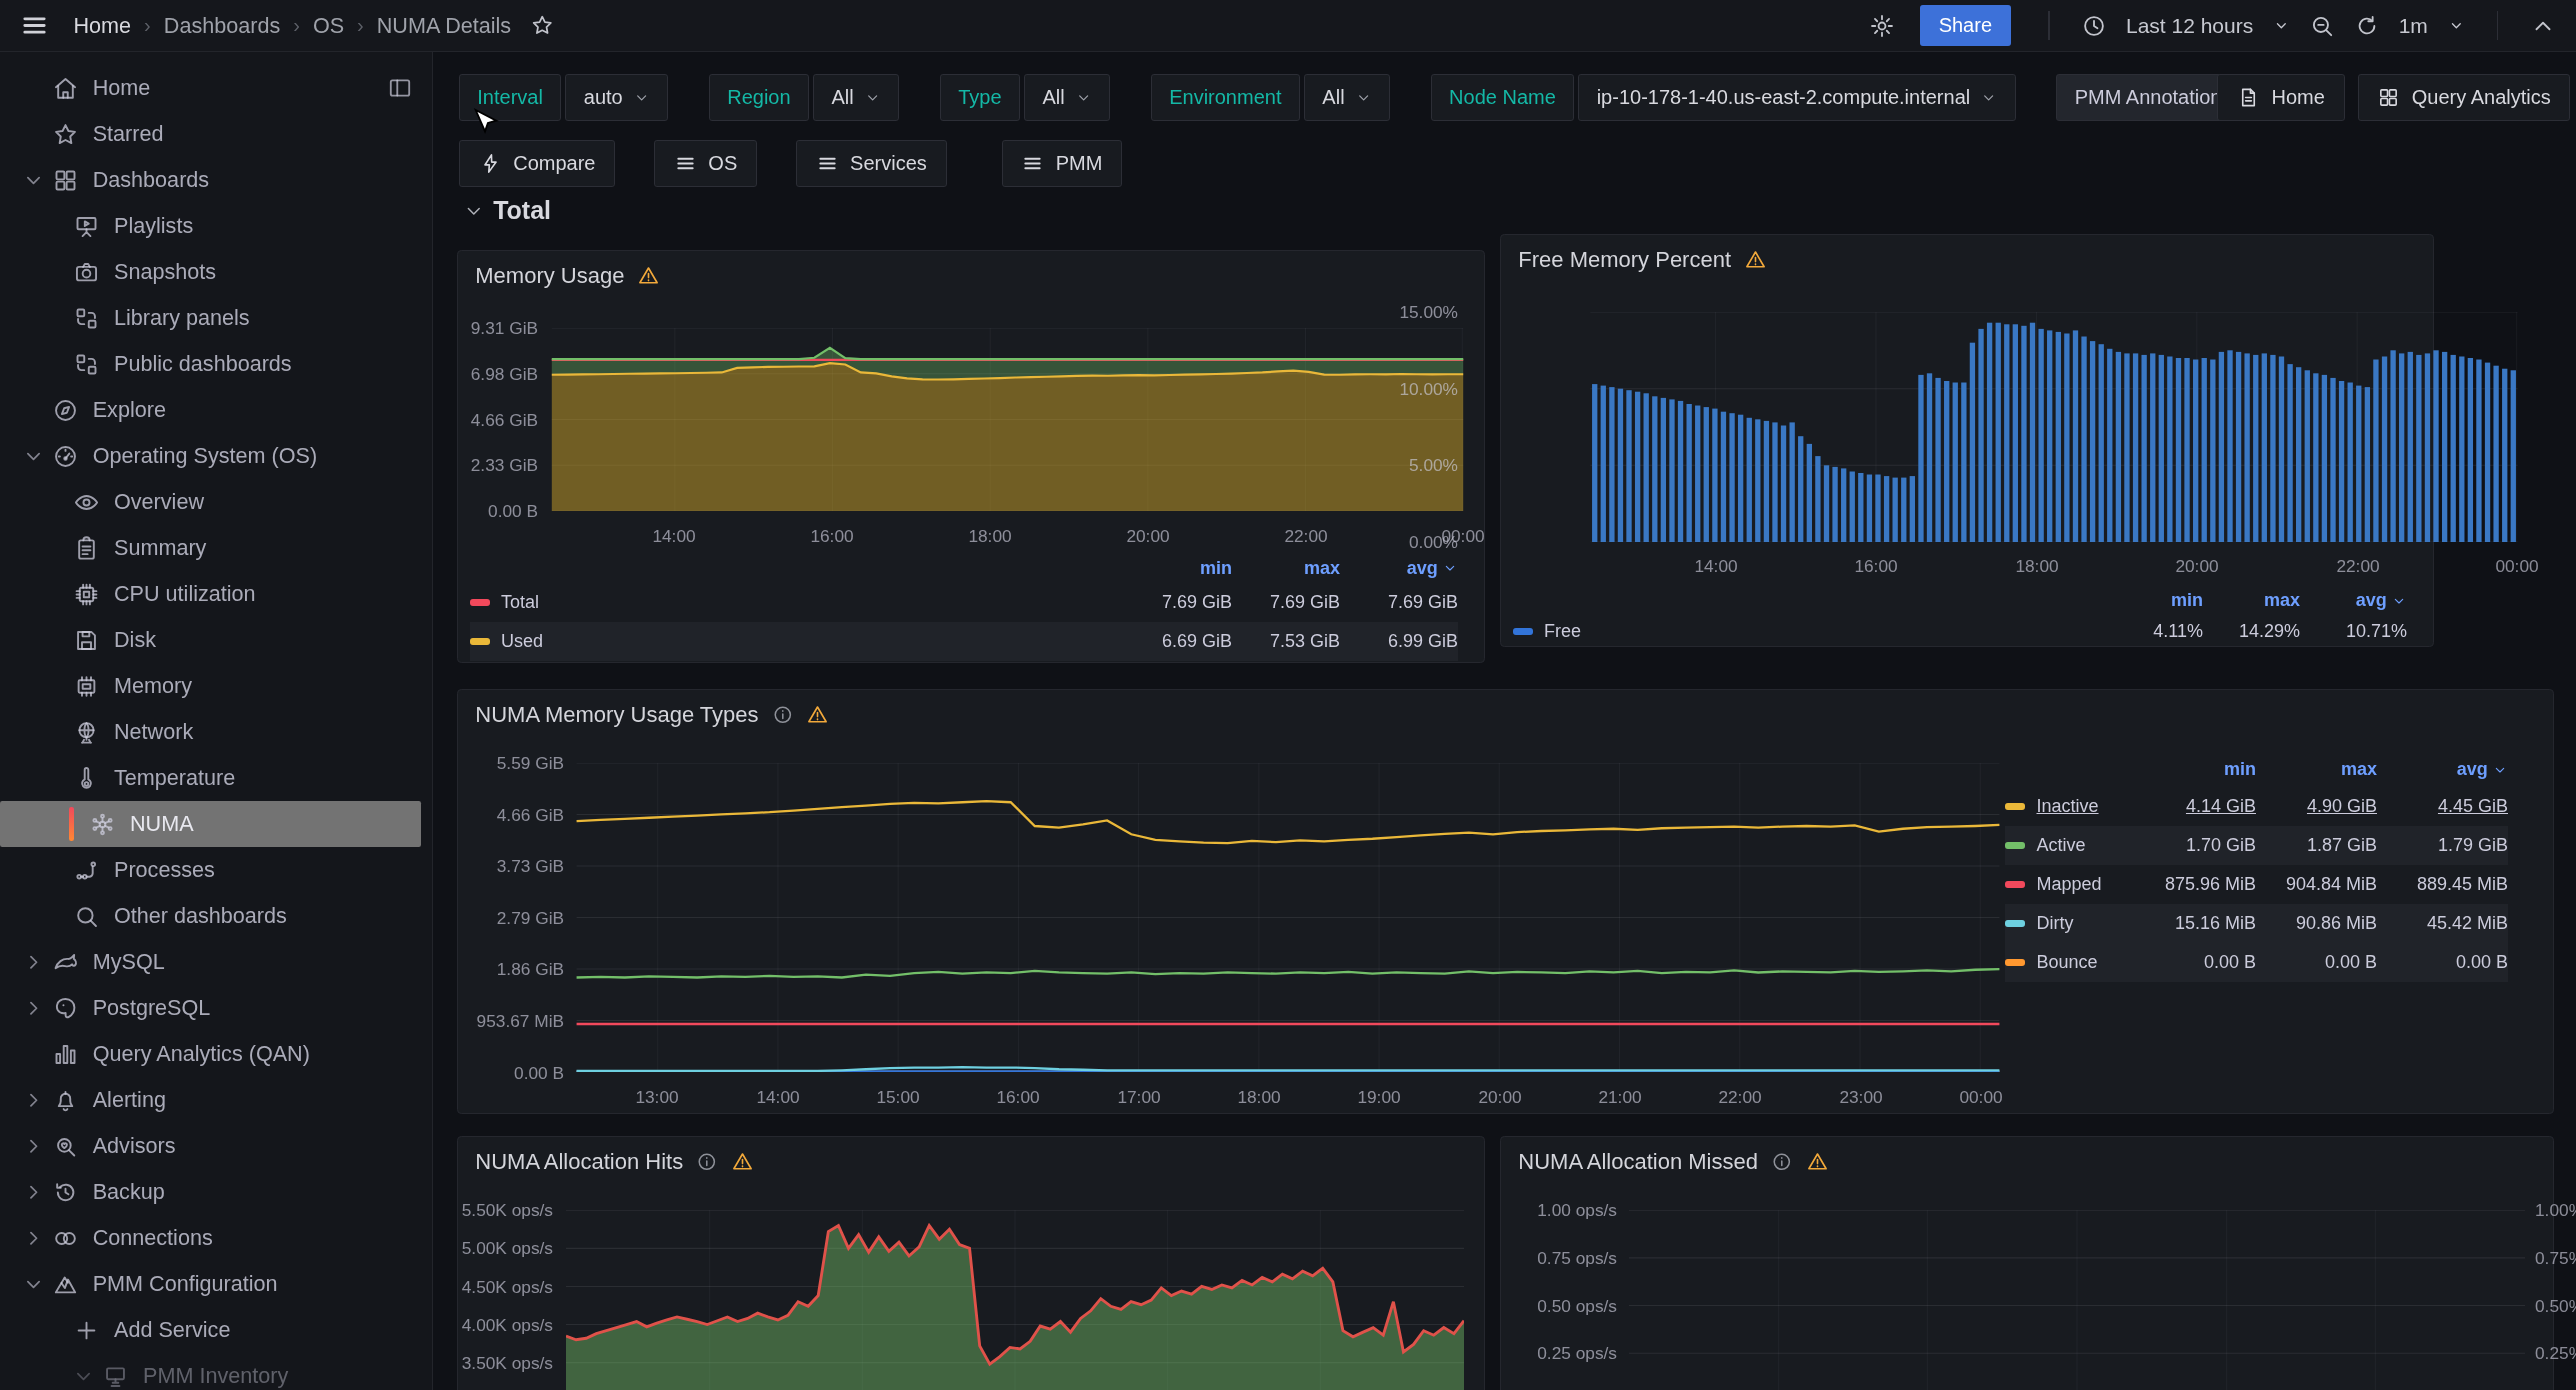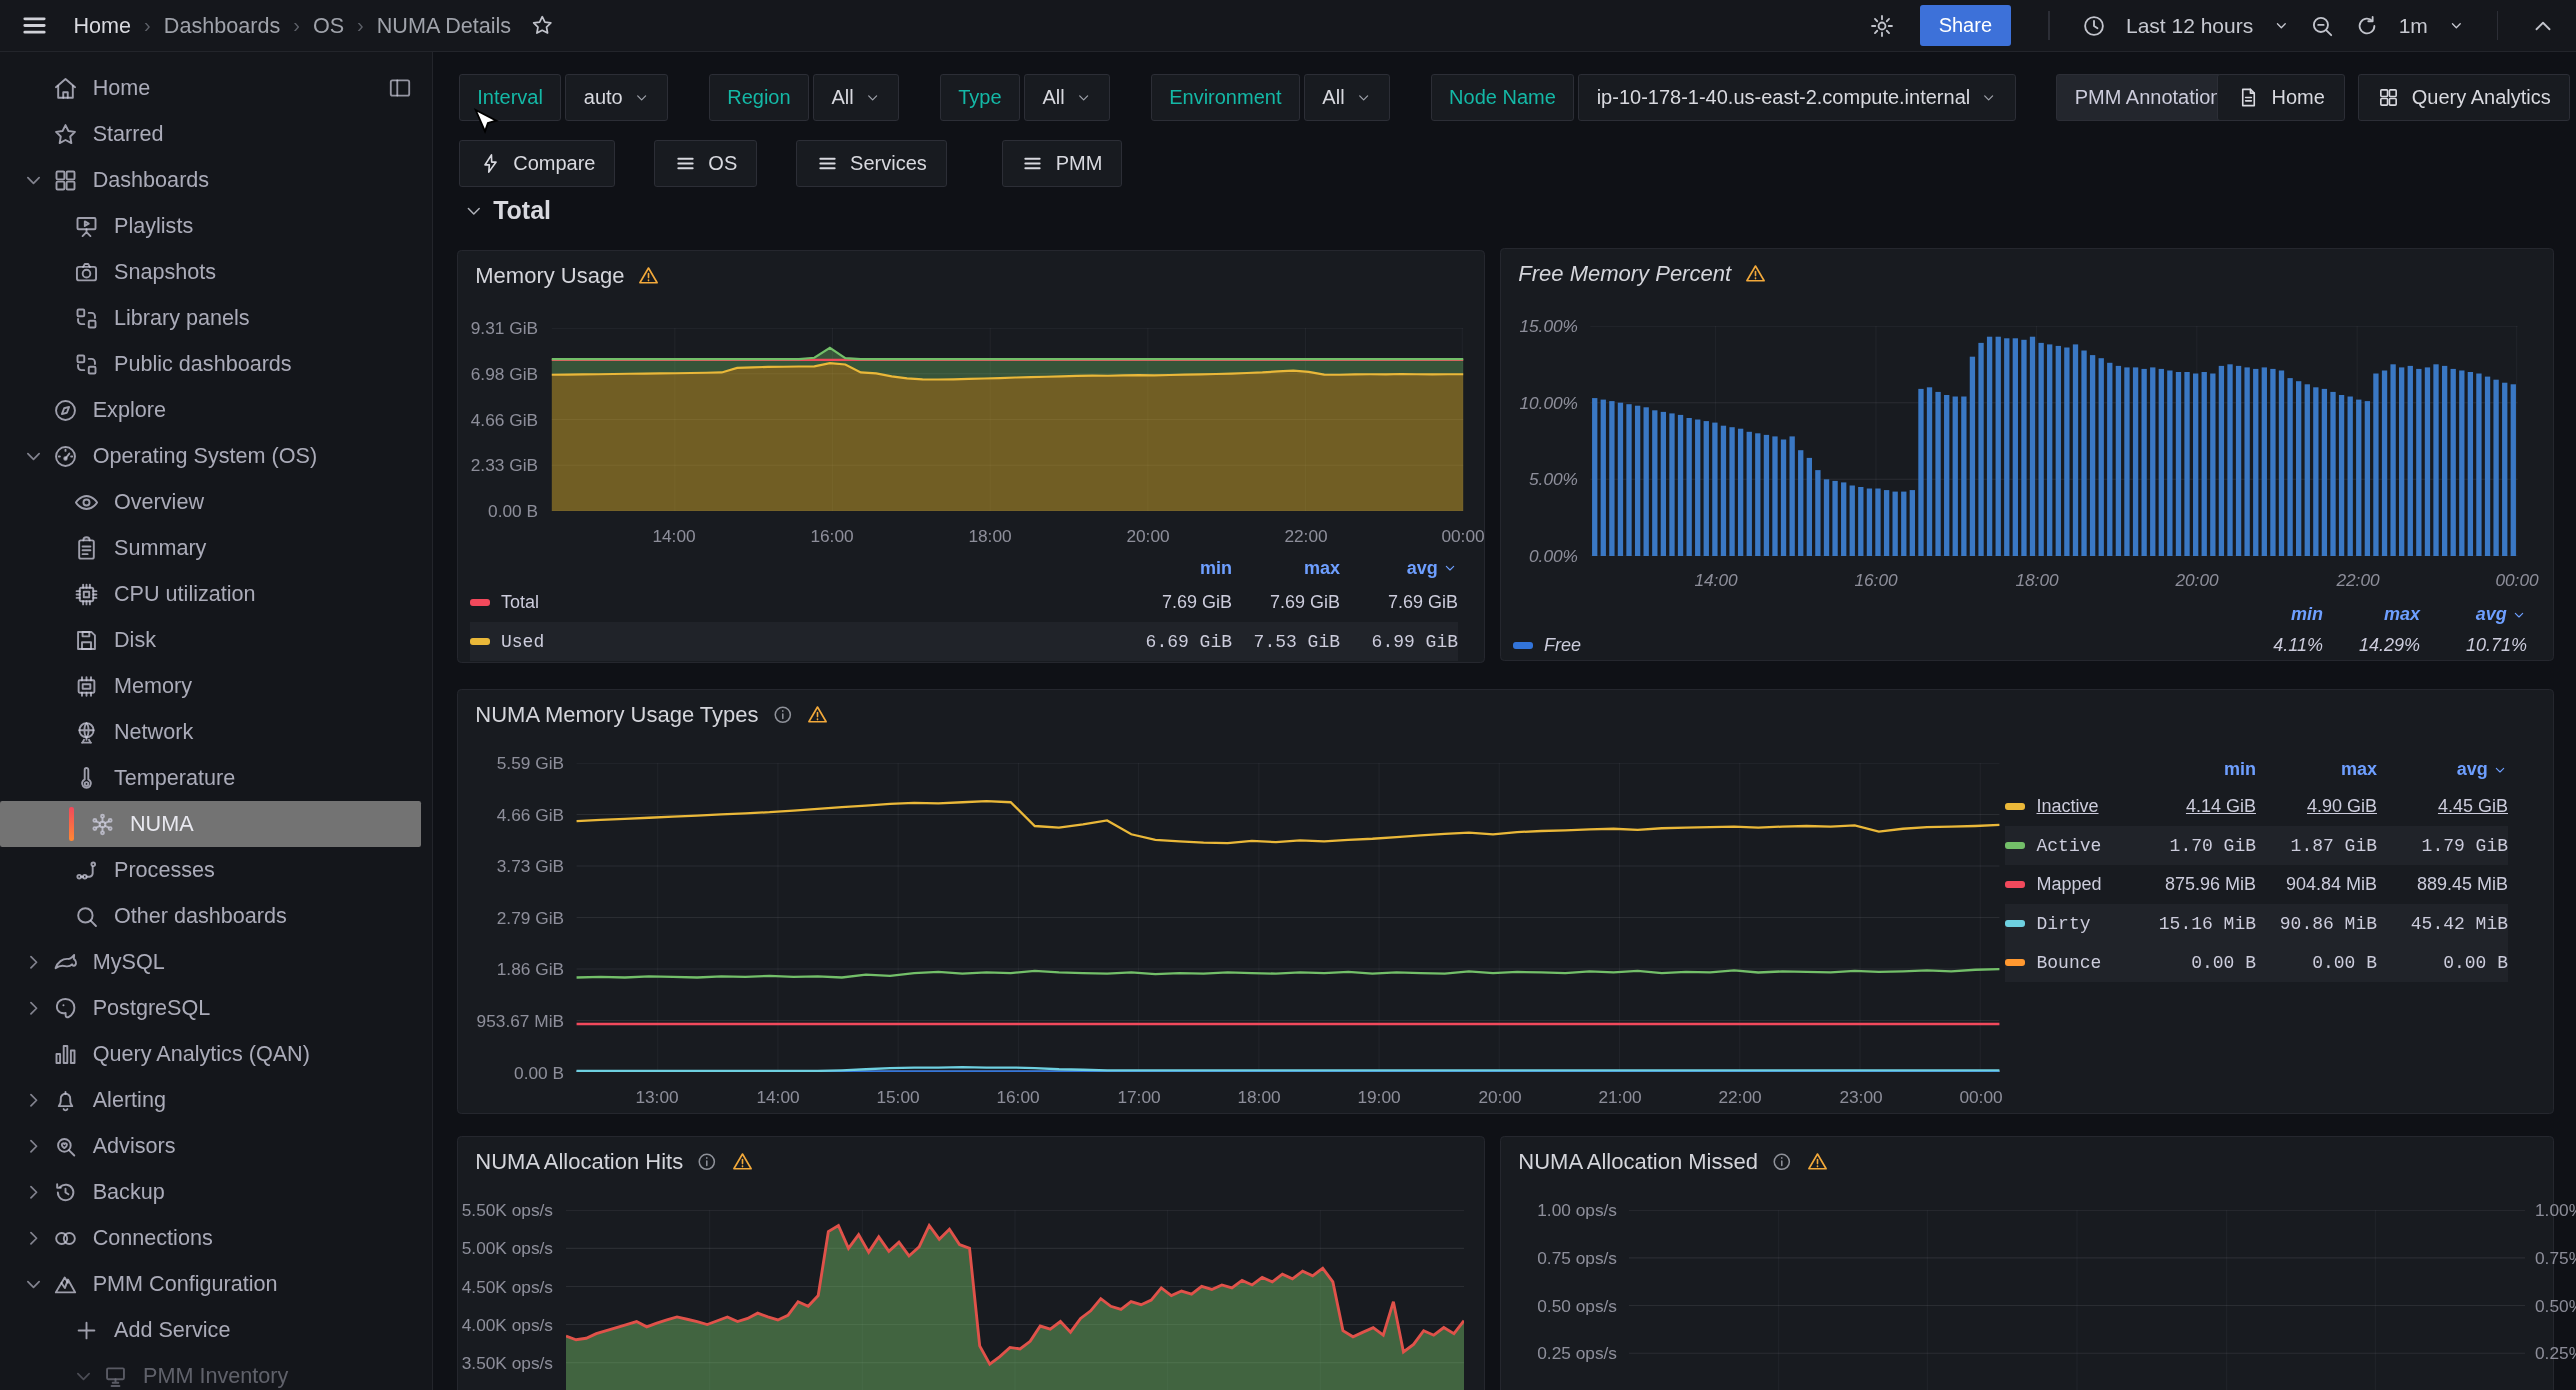--- a/index.html
+++ b/index.html
@@ -61,21 +61,21 @@
   .gv{stroke:rgba(204,204,220,.055);stroke-width:1.5;}
   
   .legend{position:absolute;font-size:18px;color:#ccccdc;}
   .lg-row{display:grid;align-items:center;}
   .lg-head{color:#6e9fff;font-weight:700;}
   .lg-head .hcell{display:flex;justify-content:flex-end;align-items:center;gap:4.3px;}
   .lg-head .car{width:16px;height:16px;}
   .lg-cell{text-align:right;}
   .lg-name{display:flex;align-items:center;gap:11.5px;text-align:left;}
   .swatch{width:20px;height:6.5px;border-radius:2.9px;flex:0 0 20px;}
-  .hl{background:rgba(204,204,220,.05);font-family:Liberation Mono, monospace;}
+  .hl{background:rgba(204,204,220,.05);}
   #cursor{position:absolute;left:469px;top:106px;width:32px;height:32px;z-index:50;}
 </style>
 </head>
 <body>
 
 <div id="app">
 
   <header id="topnav">
     <svg class="ic menu-ic" viewBox="0 0 24 24">
         <path d="M4 6.5h16M4 12h16M4 17.5h16" stroke-width="2.4"></path>
@@ -563,21 +563,21 @@
           <span class="lg-name">
             <span class="swatch" style="background:#eab839"></span>
             <span>Used</span>
           </span>
           <span class="lg-cell">6.69 GiB</span>
           <span class="lg-cell">7.53 GiB</span>
           <span class="lg-cell">6.99 GiB</span>
         </div>
       </div>
     </div>
-  <div class="panel" id="p-free" style="left:1500px;top:248px;width:1054px;height:413px;font-style:italic;">
+  <div class="panel" id="p-free" style="left:1500px;top:234px;width:934px;height:413px;">
       <div class="ptitle">
         <span>Free Memory Percent</span>
         <svg class="ic warn" viewBox="0 0 24 24">
           <path d="M12 4.2 21 19.6H3z"></path>
           <path d="M12 10v4.2M12 16.8v.5"></path>
         </svg>
       </div>
       <div style="position: absolute; left: 89px; top: 77px; width: 928px; height: 230px;">
         <svg width="928" height="230" viewBox="0 0 1290 320" style="position:absolute;">
           <line class="gh" x1="0" y1="0.0" x2="1290" y2="0.0"></line>

